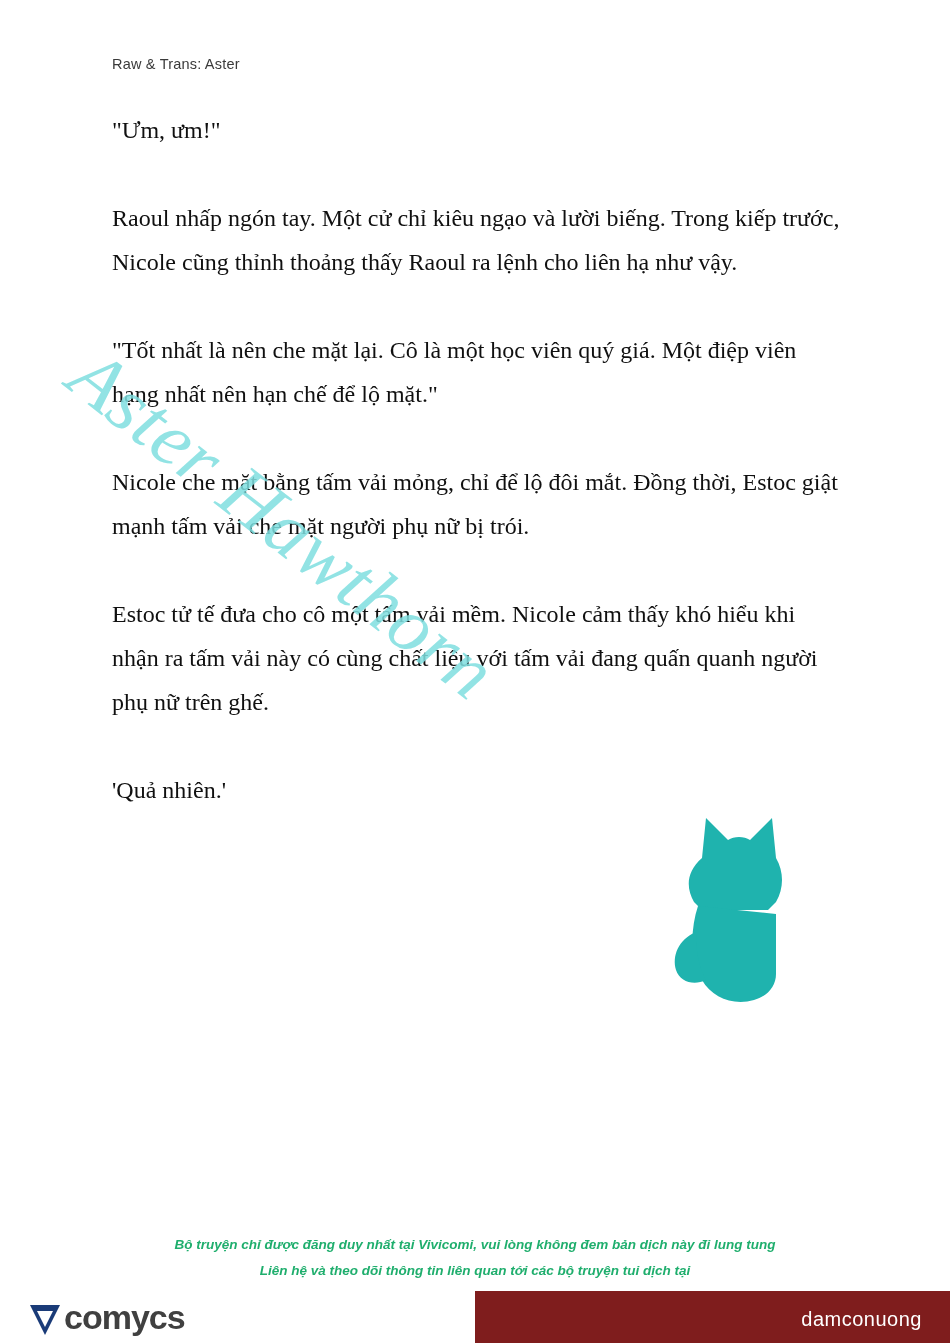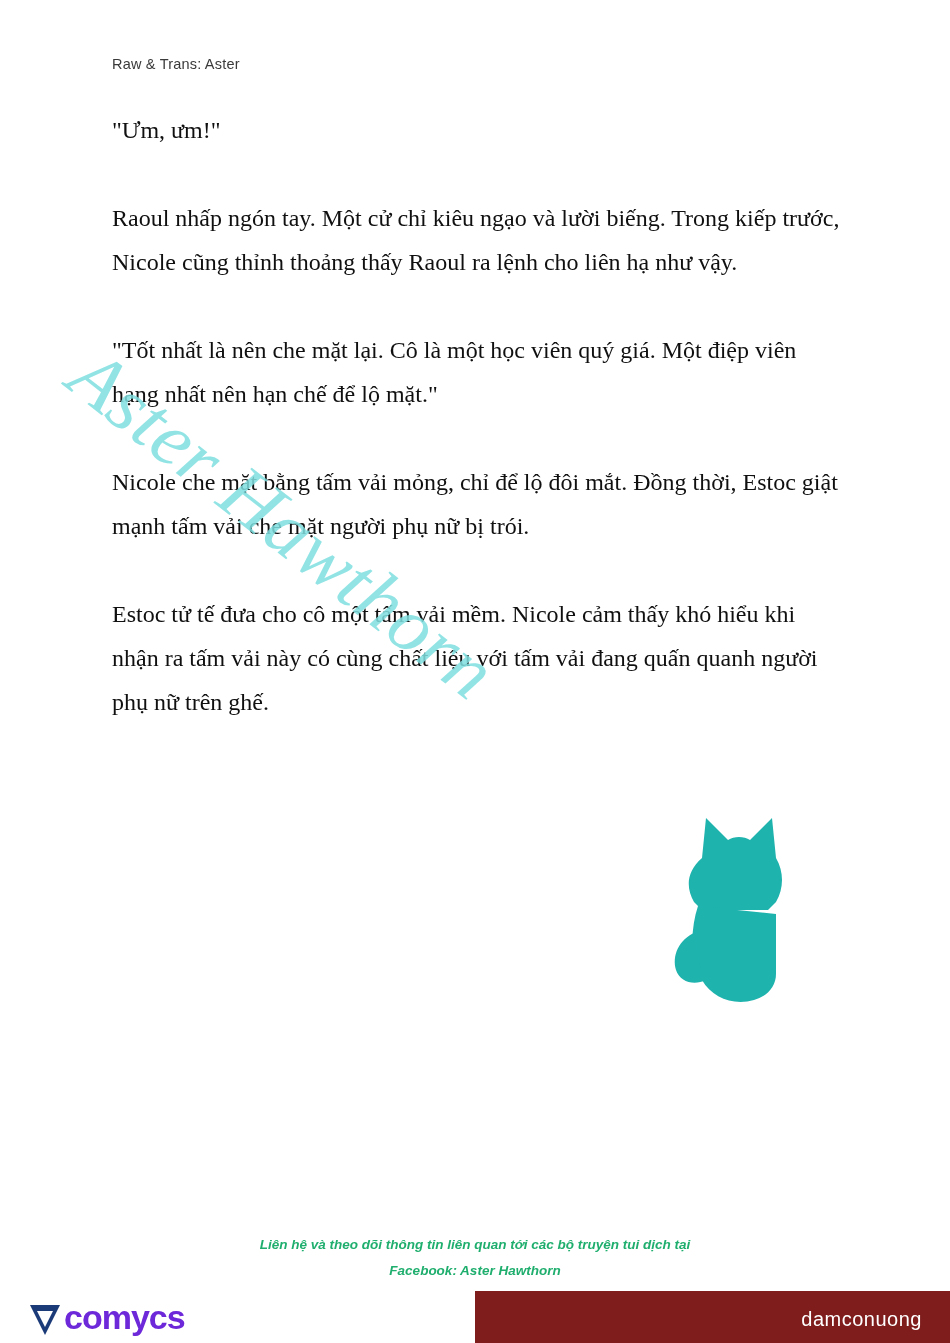--- a/index.html
+++ b/index.html
@@ -115,21 +115,21 @@
   .vcomics-logo {
     position: absolute;
     left: 28px;
     bottom: 6px;
     display: flex;
     align-items: flex-end;
     font-family: "Liberation Sans", sans-serif;
     font-weight: bold;
     font-size: 34px;
     letter-spacing: -1px;
-    color: #6d28d9;
+    color: #404040;
   }
   .vcomics-logo .v-mark {
     display: inline-block;
     width: 34px;
     height: 34px;
     margin-right: 2px;
     position: relative;
   }
   .vcomics-logo .v-mark svg { display: block; }
   .damconuong {
@@ -148,35 +148,37 @@
 <div class="page">
 
   <div class="credit-header">Raw &amp; Trans: Aster</div>
 
   <div class="body-text">
     <p class="para">"Ưm, ưm!"</p>
     <p class="para">Raoul nhấp ngón tay. Một cử chỉ kiêu ngạo và lười biếng. Trong kiếp trước, Nicole cũng thỉnh thoảng thấy Raoul ra lệnh cho liên hạ như vậy.</p>
     <p class="para">"Tốt nhất là nên che mặt lại. Cô là một học viên quý giá. Một điệp viên hạng nhất nên hạn chế để lộ mặt."</p>
     <p class="para">Nicole che mặt bằng tấm vải mỏng, chỉ để lộ đôi mắt. Đồng thời, Estoc giật mạnh tấm vải che mặt người phụ nữ bị trói.</p>
     <p class="para">Estoc tử tế đưa cho cô một tấm vải mềm. Nicole cảm thấy khó hiểu khi nhận ra tấm vải này có cùng chất liệu với tấm vải đang quấn quanh người phụ nữ trên ghế.</p>
+    <p class="para">'Quả nhiên.'</p>
   </div>
 
   <div class="watermark">Aster Hawthorn</div>
 
   <div class="cat-mark">
     <svg viewBox="0 0 120 200" width="120" height="200" aria-hidden="true">
       <g fill="#1fb3ae">
         <path d="M30 48 L34 8 L56 30 C62 26 72 26 78 30 L100 8 L104 48 C112 62 112 78 104 92 L96 100 L30 100 L22 92 C14 78 14 62 30 48 Z"></path>
         <path d="M26 96 C18 120 18 150 30 170 C40 188 62 196 82 190 C96 186 104 176 104 164 L104 104 L26 96 Z"></path>
         <path d="M24 122 C6 130 0 146 4 160 C8 172 22 176 34 170 C26 156 24 138 24 122 Z"></path>
       </g>
     </svg>
   </div>
 
   <div class="footer-note">
+    <div>Bộ truyện chỉ được đăng duy nhất tại Vivicomi, vui lòng không đem bản dịch này đi lung tung</div>
     <div>Liên hệ và theo dõi thông tin liên quan tới các bộ truyện tui dịch tại</div>
     <div>Facebook: Aster Hawthorn</div>
   </div>
 
   <div class="bottom-bar">
     <div class="bottom-left">
       <div class="vcomics-logo">
         <span class="v-mark">
           <svg viewBox="0 0 34 34" width="34" height="34" aria-hidden="true">
             <path d="M2 2 L32 2 L17 32 Z" fill="#1a3b78"></path>

